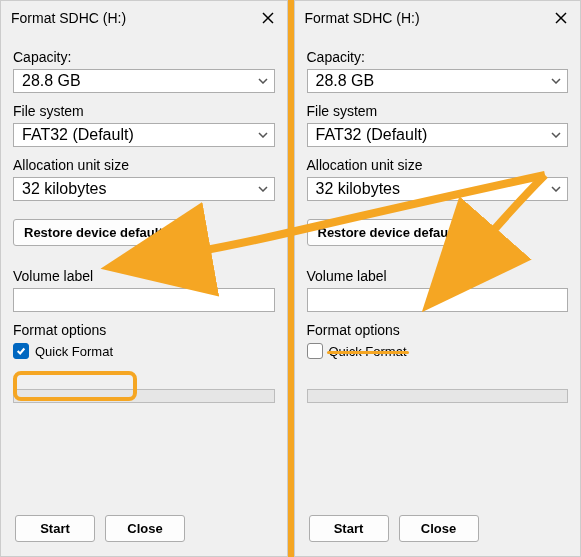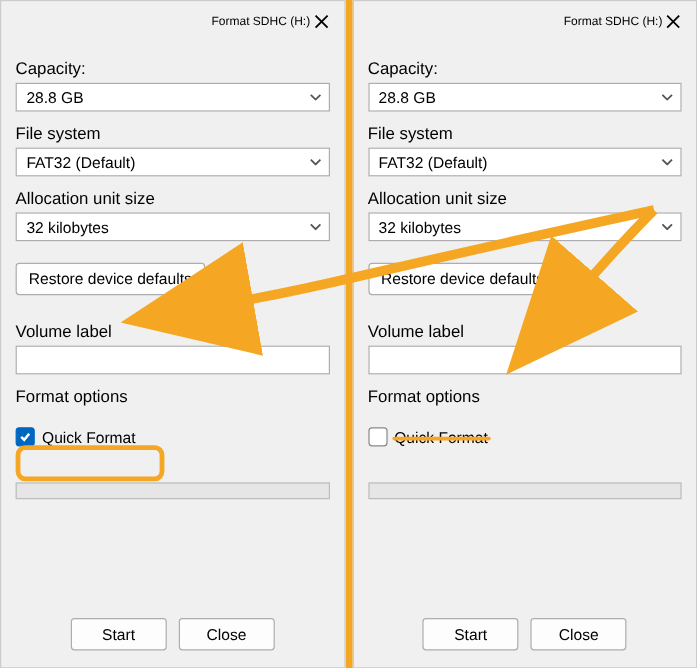--- a/index.html
+++ b/index.html
@@ -21,23 +21,23 @@
     position:relative;
     padding:0;
   }
   .divider {
     width:6px;
     background:#F5A623;
   }
   .titlebar {
     display:flex;
     align-items:center;
-    justify-content:flex-end;
+    justify-content:space-between;
     padding:8px 10px 8px 10px;
-    font-size:10px;
+    font-size:14px;
   }
   .close-x {
     width:18px; height:18px;
     display:flex;align-items:center;justify-content:center;
     cursor:default;
   }
   .close-x svg { width:12px; height:12px; stroke:#000; stroke-width:1.5; }
   .body {
     padding:4px 12px 12px 12px;
   }
@@ -47,55 +47,56 @@
     margin-bottom:4px;
   }
   .select {
     position:relative;
     background:#fff;
     border:1px solid #adadad;
     height:24px;
     display:flex;
     align-items:center;
     padding:0 8px;
-    font-size:13px;
+    font-size:16px;
   }
   .select .chev {
     position:absolute;
     right:6px; top:50%; transform:translateY(-50%);
     width:10px;height:10px;
     display:flex;align-items:center;justify-content:center;
   }
   .select .chev svg { width:10px; height:6px; stroke:#555; stroke-width:1.5; fill:none; }
   .btn {
     background:#fdfdfd;
     border:1px solid #adadad;
     border-radius:3px;
     padding:5px 10px;
     font-size:13px;
     display:inline-flex;
     align-items:center;
     justify-content:center;
     cursor:default;
+    font-weight:bold;
   }
   .restore-row { margin-top:18px; }
   .textinput {
     background:#fff;
     border:1px solid #adadad;
     height:24px;
     width:100%;
     padding:0 6px;
     font-size:13px;
   }
   .group-label { }
   .chk-row {
     display:flex;
     align-items:center;
     gap:6px;
-    margin-top:18px;
+    margin-top:5px;
     position:relative;
   }
   .chk {
     width:16px;height:16px;
     border:1px solid #888;
     border-radius:3px;
     background:#fff;
     display:flex;align-items:center;justify-content:center;
   }
   .chk.checked {
@@ -106,21 +107,21 @@
   .progress {
     margin-top:30px;
     height:14px;
     border:1px solid #bcbcbc;
     background:#e6e6e6;
   }
   .footer {
     position:absolute;
     bottom:14px; left:0; right:0;
     display:flex;
-    justify-content:center;
+    justify-content:flex-start;
     gap:10px;
     padding:0 14px;
   }
   .footer .btn { min-width:80px; justify-content:center; }
 
   
   .hl-box {
     position:absolute;
     border:4px solid #F5A623;
     border-radius:8px;

